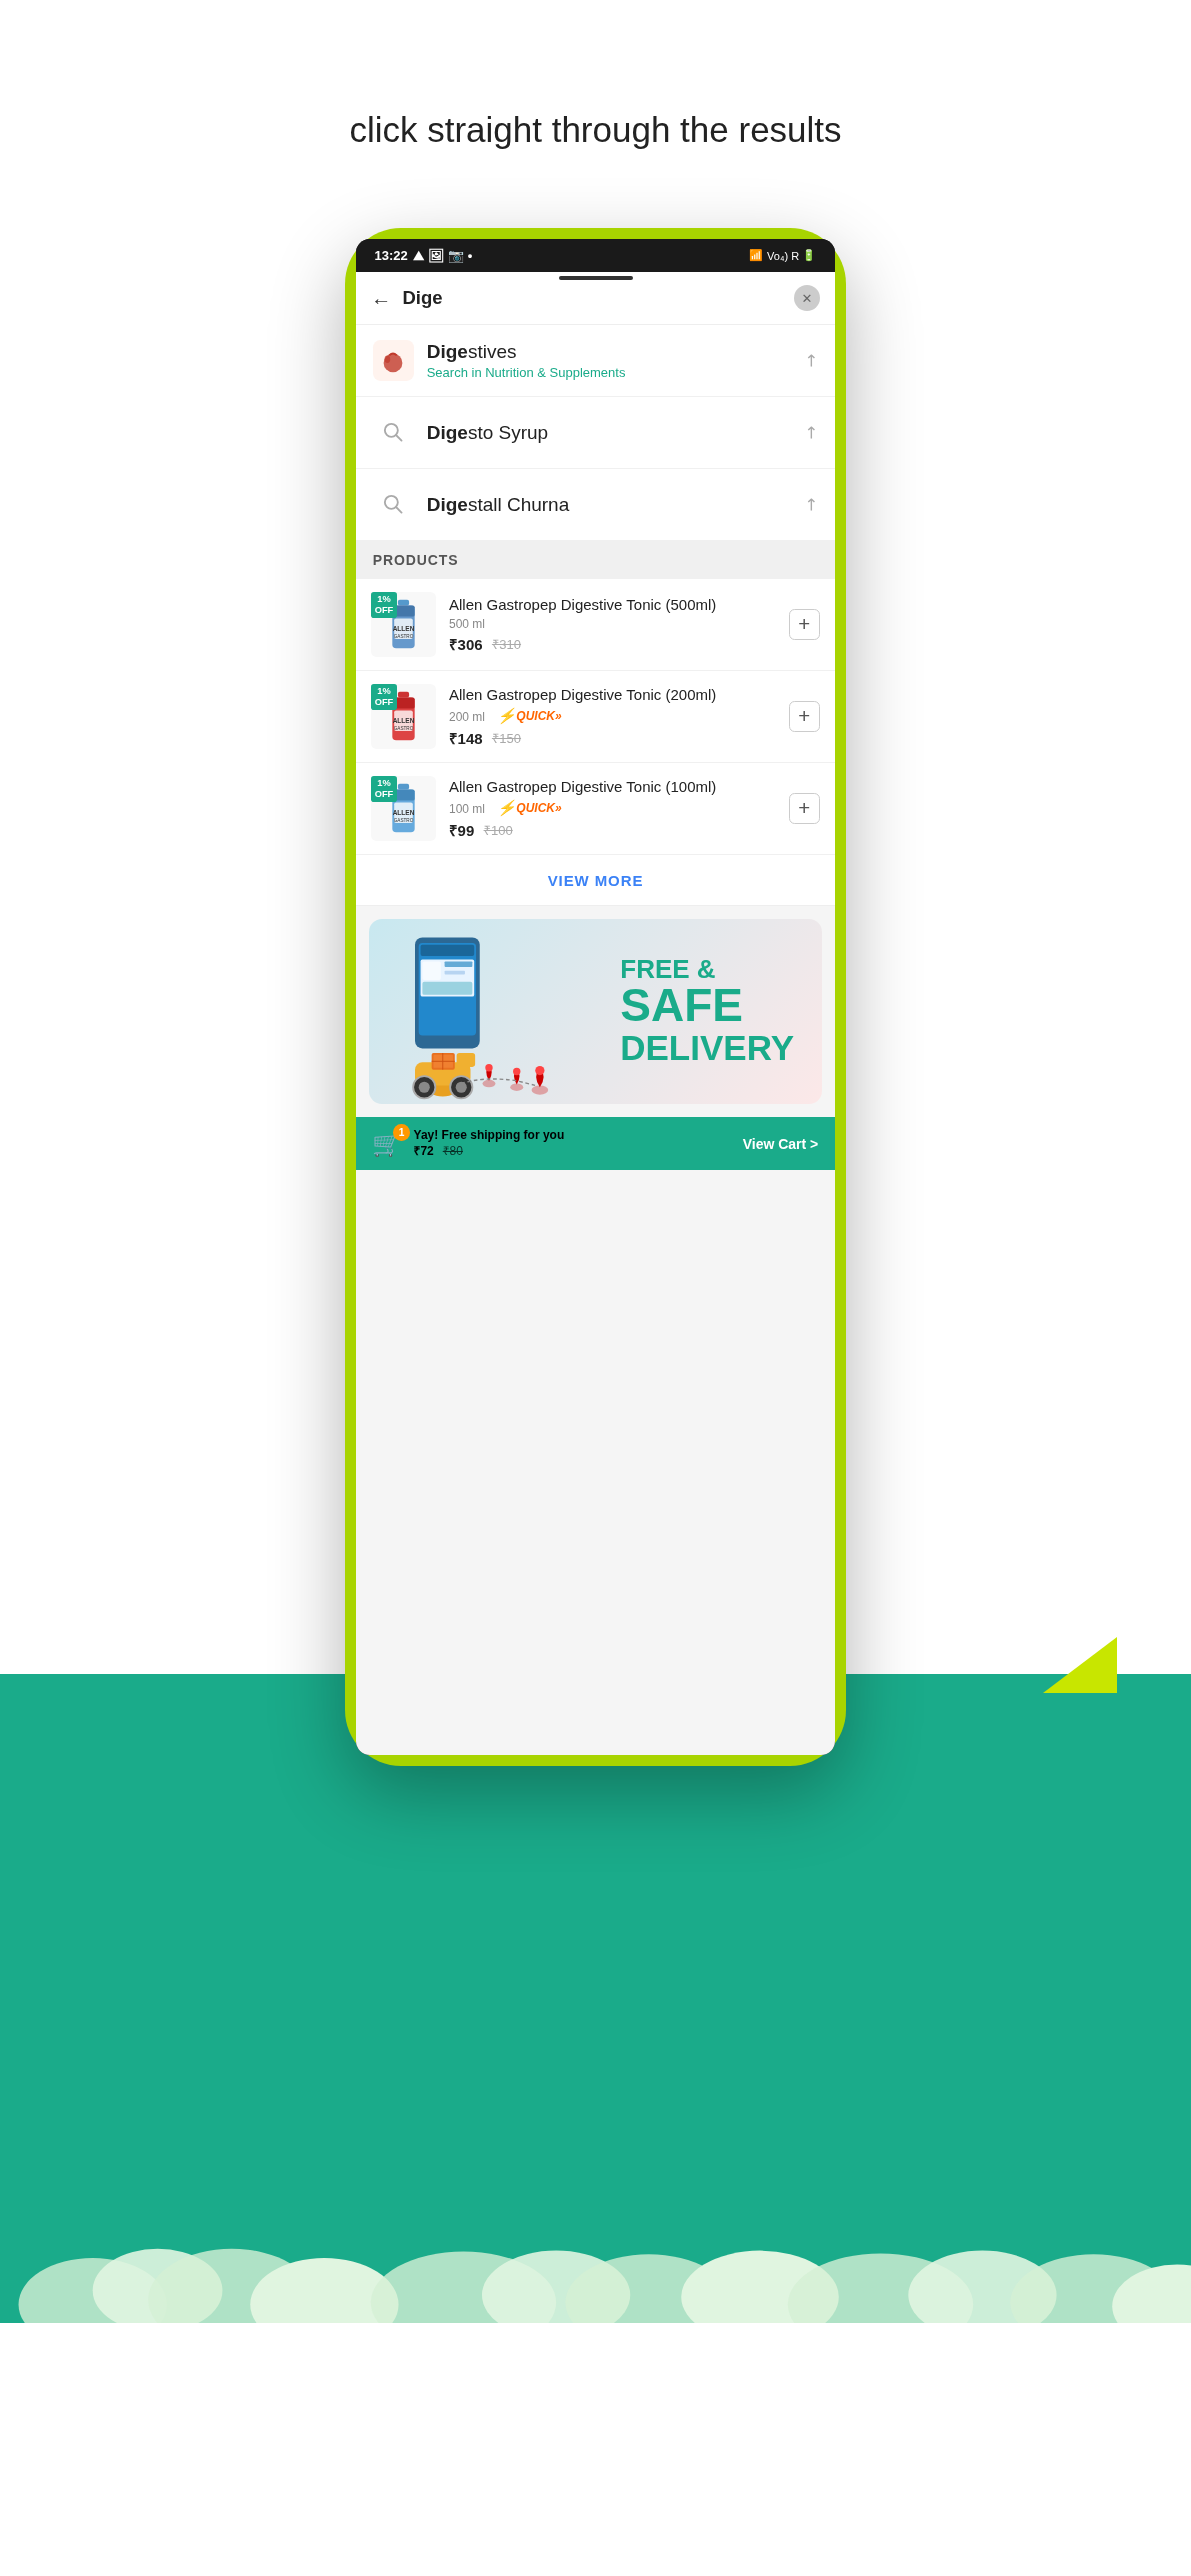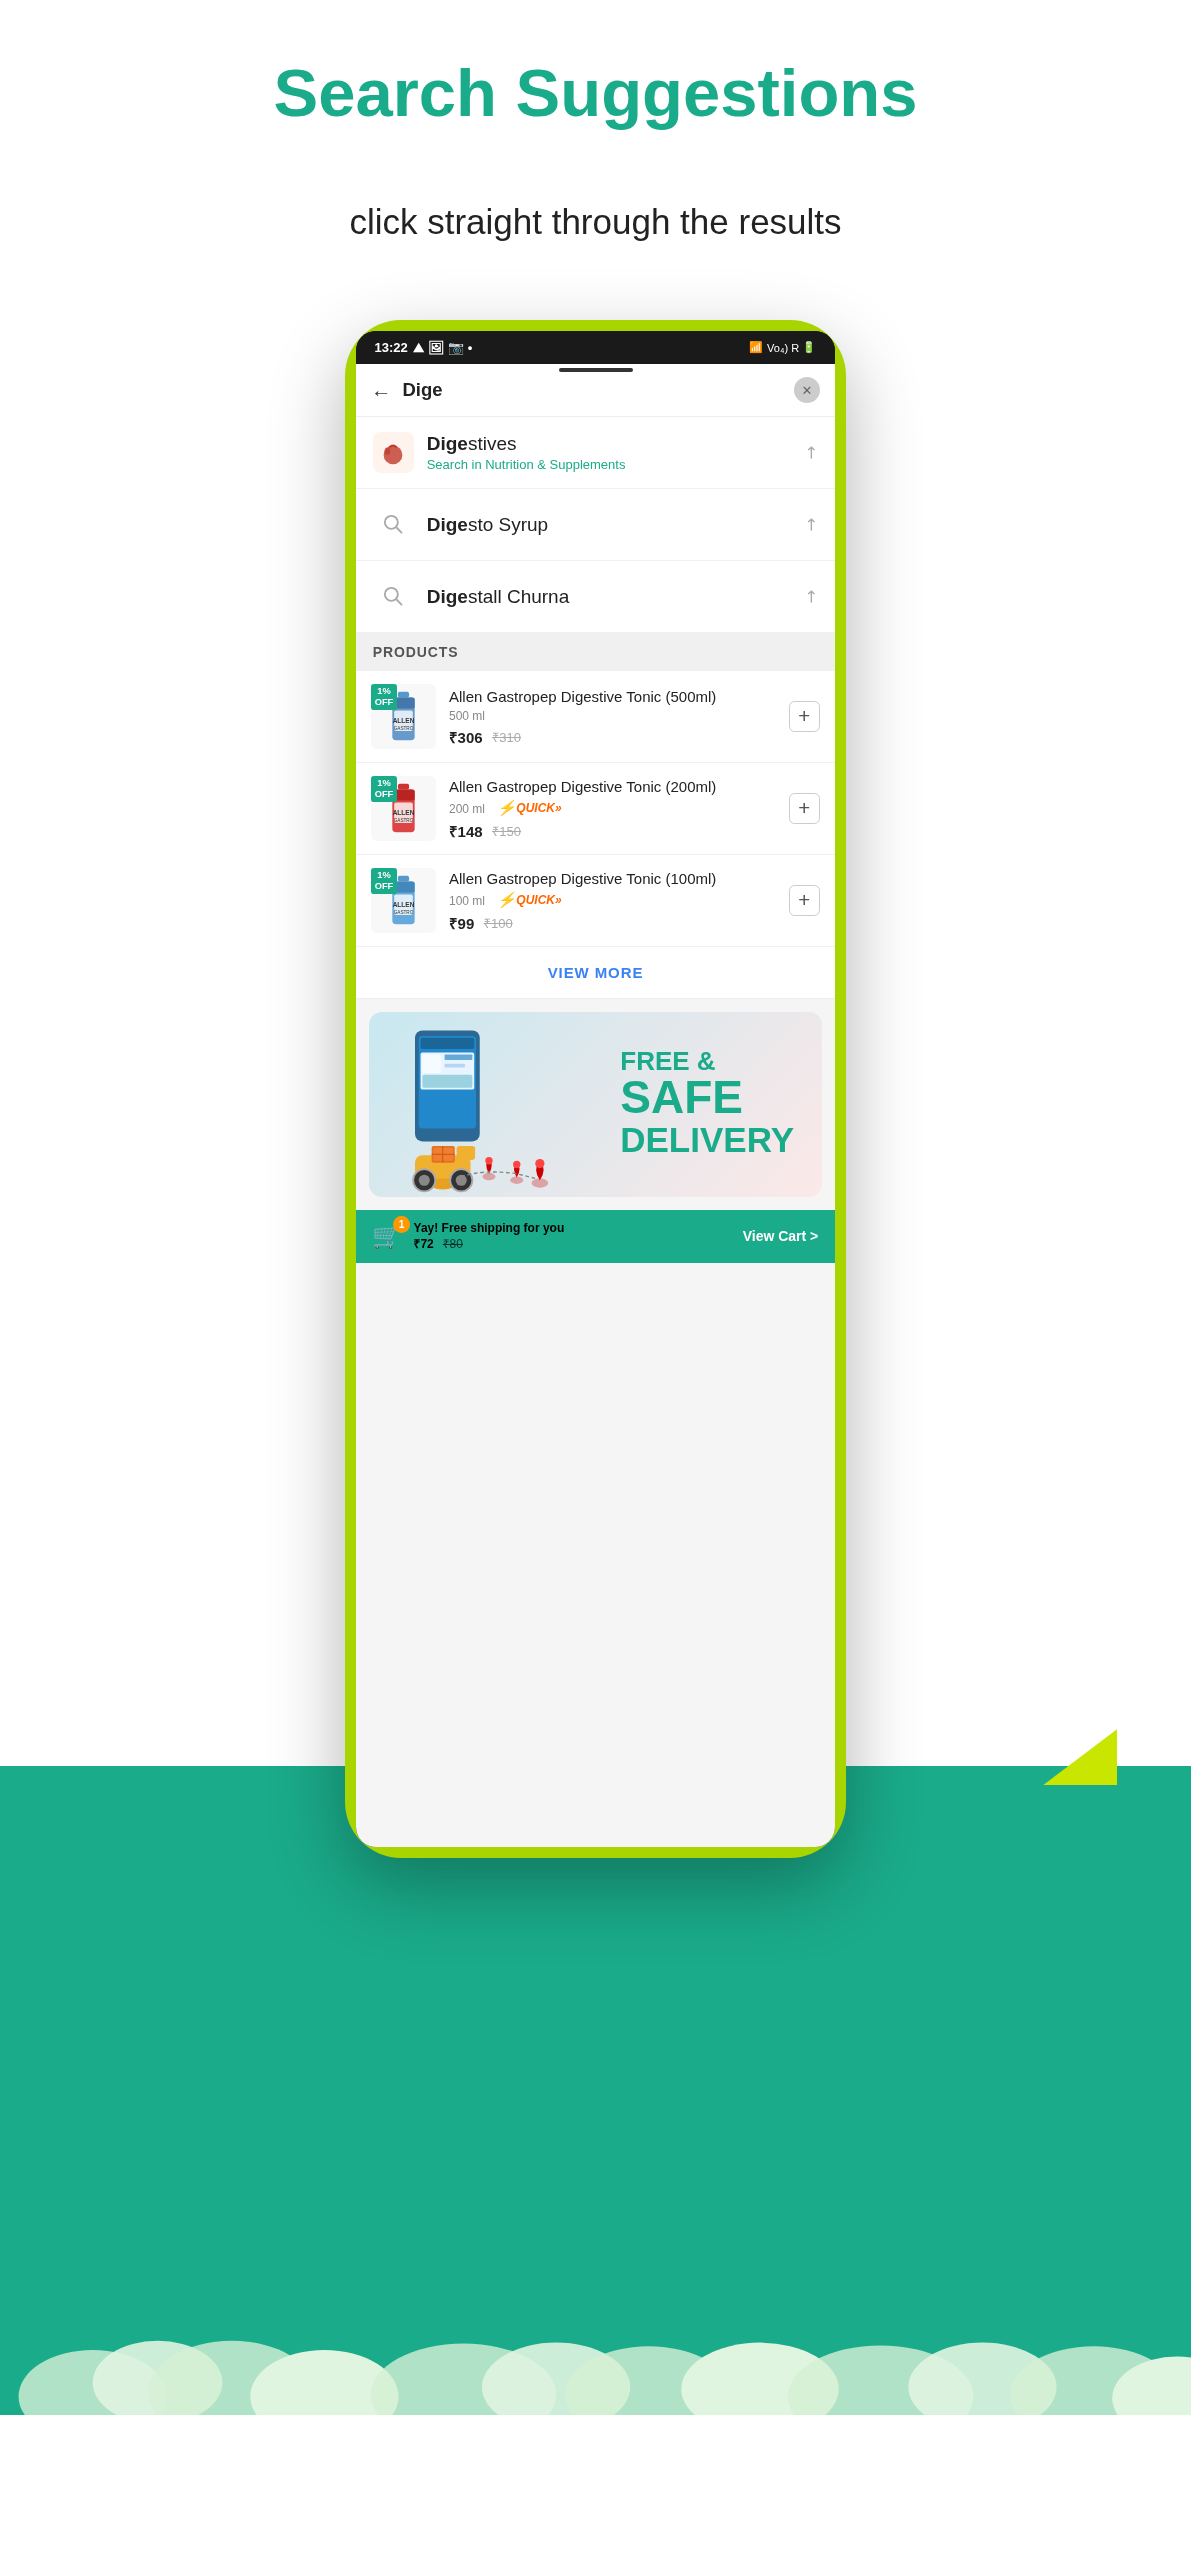--- a/index.html
+++ b/index.html
@@ -83,21 +83,21 @@
       width: 501px;
       background: #a8d400;
       border-radius: 56px;
       padding: 11px;
       box-shadow: 0 28px 74px rgba(0,0,0,0.3);
     }
 
     
     .phone-inner {
       background: #1a1a1a;
-      border-radius: 20px;
+      border-radius: 14px;
       overflow: hidden;
       position: relative;
     }
 
     
     .status-bar {
       background: #1a1a1a;
       color: #fff;
       display: flex;
       justify-content: space-between;
@@ -427,21 +427,20 @@
       color: #fff;
       font-size: 14px;
       font-weight: 600;
       cursor: pointer;
     }
   </style>
 </head>
 <body>
 
 <div class="page-header">
-  <h1 class="page-title">Search Suggestions</h1>
   <p class="page-subtitle">
     <br>
     <span>click straight through the results</span>
   </p>
 </div>
 
 <div class="phone-scene">
   <div class="teal-bg"></div>
 
   <div class="lime-decoration-top"></div>

